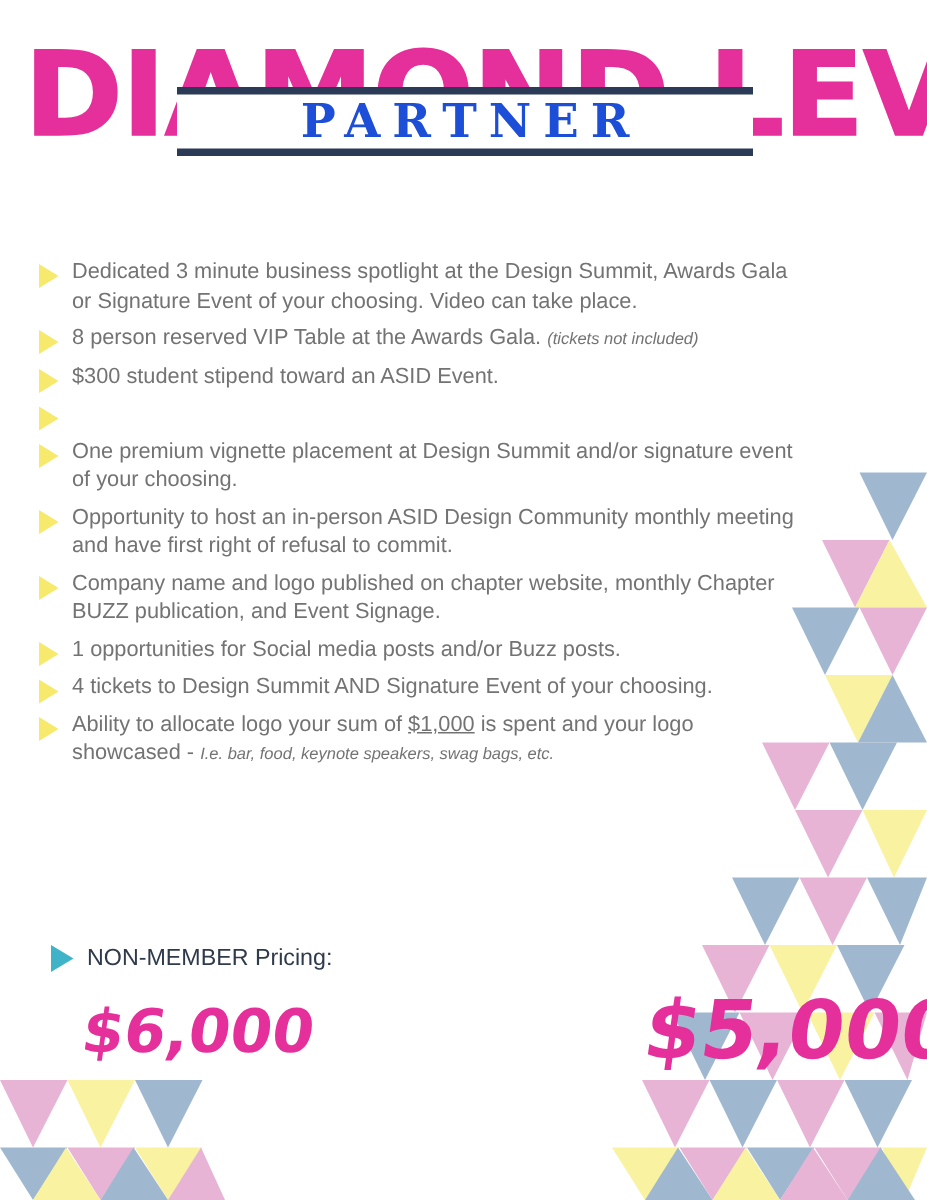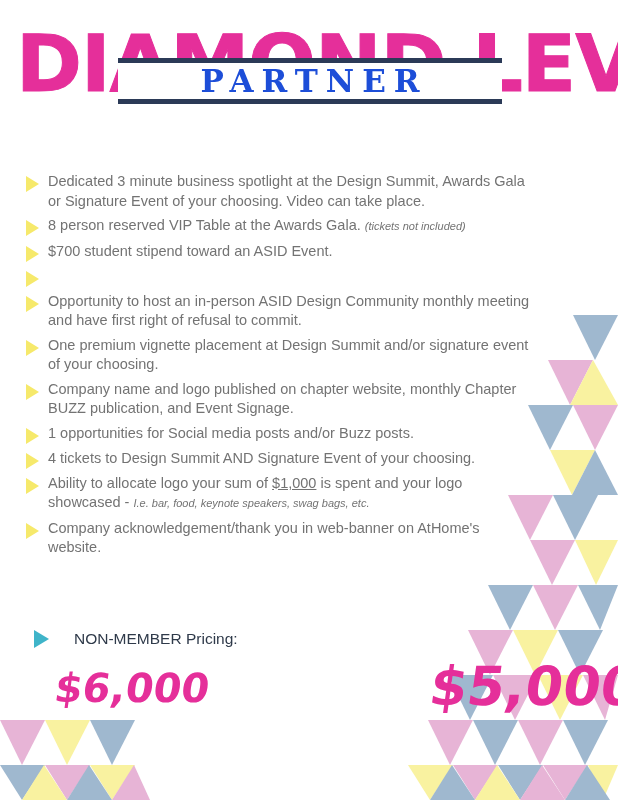--- a/index.html
+++ b/index.html
@@ -121,21 +121,20 @@
   }
 
   
   .pricing {
     position: absolute;
     left: 34px;
     top: 630px;
     display: flex;
     align-items: center;
     z-index: 3;
-    gap: 16px;
   }
   .pricing .tri {
     border-top: 9px solid transparent;
     border-bottom: 9px solid transparent;
     border-left: 15px solid #3fb4c9;
     margin-top: 0;
     margin-right: 9px;
   }
   .pricing-label {
     font-family: "Liberation Sans", sans-serif;
@@ -233,61 +232,57 @@
       <span class="bullet-text">Dedicated 3 minute business spotlight at the Design Summit, Awards Gala or Signature Event of your choosing. Video can take place.</span>
     </div>
 
     <div class="bullet-row">
       <span class="tri"></span>
       <span class="bullet-text"><span>8 person reserved VIP Table at the Awards Gala.</span> <span class="small-ital">(tickets not included)</span></span>
     </div>
 
     <div class="bullet-row">
       <span class="tri"></span>
-      <span class="bullet-text">$700 student stipend toward an ASID Event.</span>
-    </div>
-
-    <div class="bullet-row">
-      <span class="tri"></span>
+      <span class="bullet-text">$300 student stipend toward an ASID Event.</span>
+    </div>
+
+    <div class="bullet-row">
+      <span class="tri"></span>
+    </div>
+
+    <div class="bullet-row">
+      <span class="tri"></span>
+      <span class="bullet-text">One premium vignette placement at Design Summit and/or signature event of your choosing.</span>
     </div>
 
     <div class="bullet-row">
       <span class="tri"></span>
       <span class="bullet-text">Opportunity to host an in-person ASID Design Community monthly meeting and have first right of refusal to commit.</span>
     </div>
 
     <div class="bullet-row">
       <span class="tri"></span>
-      <span class="bullet-text">One premium vignette placement at Design Summit and/or signature event of your choosing.</span>
-    </div>
-
-    <div class="bullet-row">
-      <span class="tri"></span>
       <span class="bullet-text">Company name and logo published on chapter website, monthly Chapter BUZZ publication, and Event Signage.</span>
     </div>
 
     <div class="bullet-row">
       <span class="tri"></span>
       <span class="bullet-text">1 opportunities for Social media posts and/or Buzz posts.</span>
     </div>
 
     <div class="bullet-row">
       <span class="tri"></span>
       <span class="bullet-text">4 tickets to Design Summit AND Signature Event of your choosing.</span>
     </div>
 
     <div class="bullet-row">
       <span class="tri"></span>
       <span class="bullet-text"><span>Ability to allocate logo your sum of </span><span class="ul">$1,000</span><span> is spent and your logo showcased - </span><span class="small-ital">I.e. bar, food, keynote speakers, swag bags, etc.</span></span>
     </div>
 
-    <div class="bullet-row">
-      <span class="tri"></span>
-      <span class="bullet-text">Company acknowledgement/thank you in web-banner on AtHome's website.</span>
-    </div>
 
   </div>
 
   <div class="pricing">
     <span class="tri"></span>
     <span class="pricing-label">NON-MEMBER Pricing:</span>
   </div>
 
   <div class="price price-left">$6,000</div>
   <div class="price price-right">$5,000</div>

